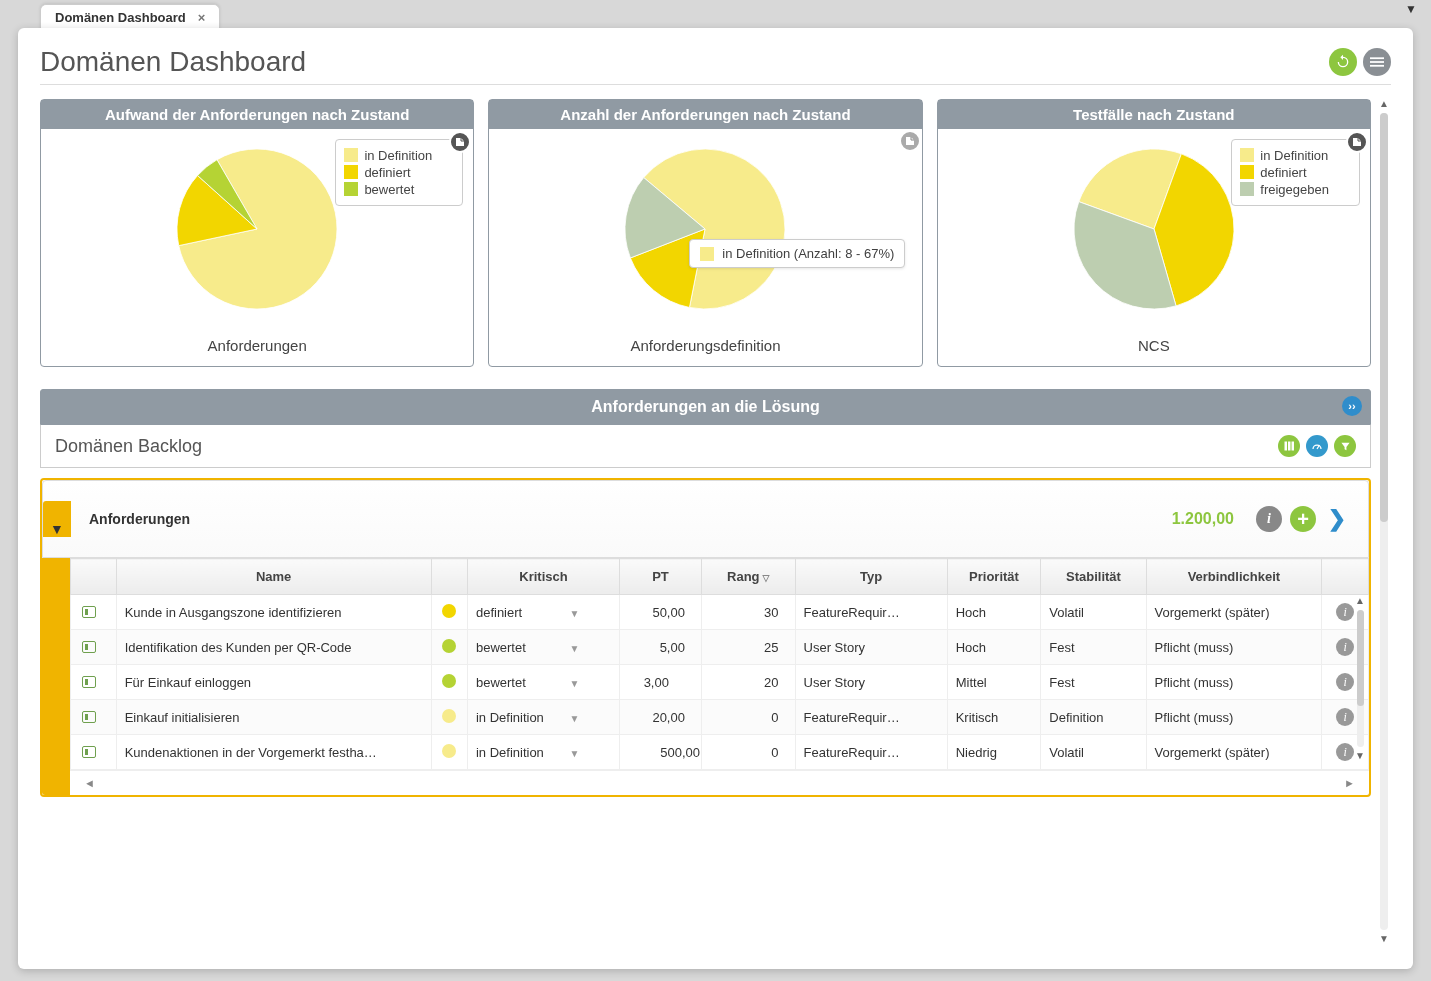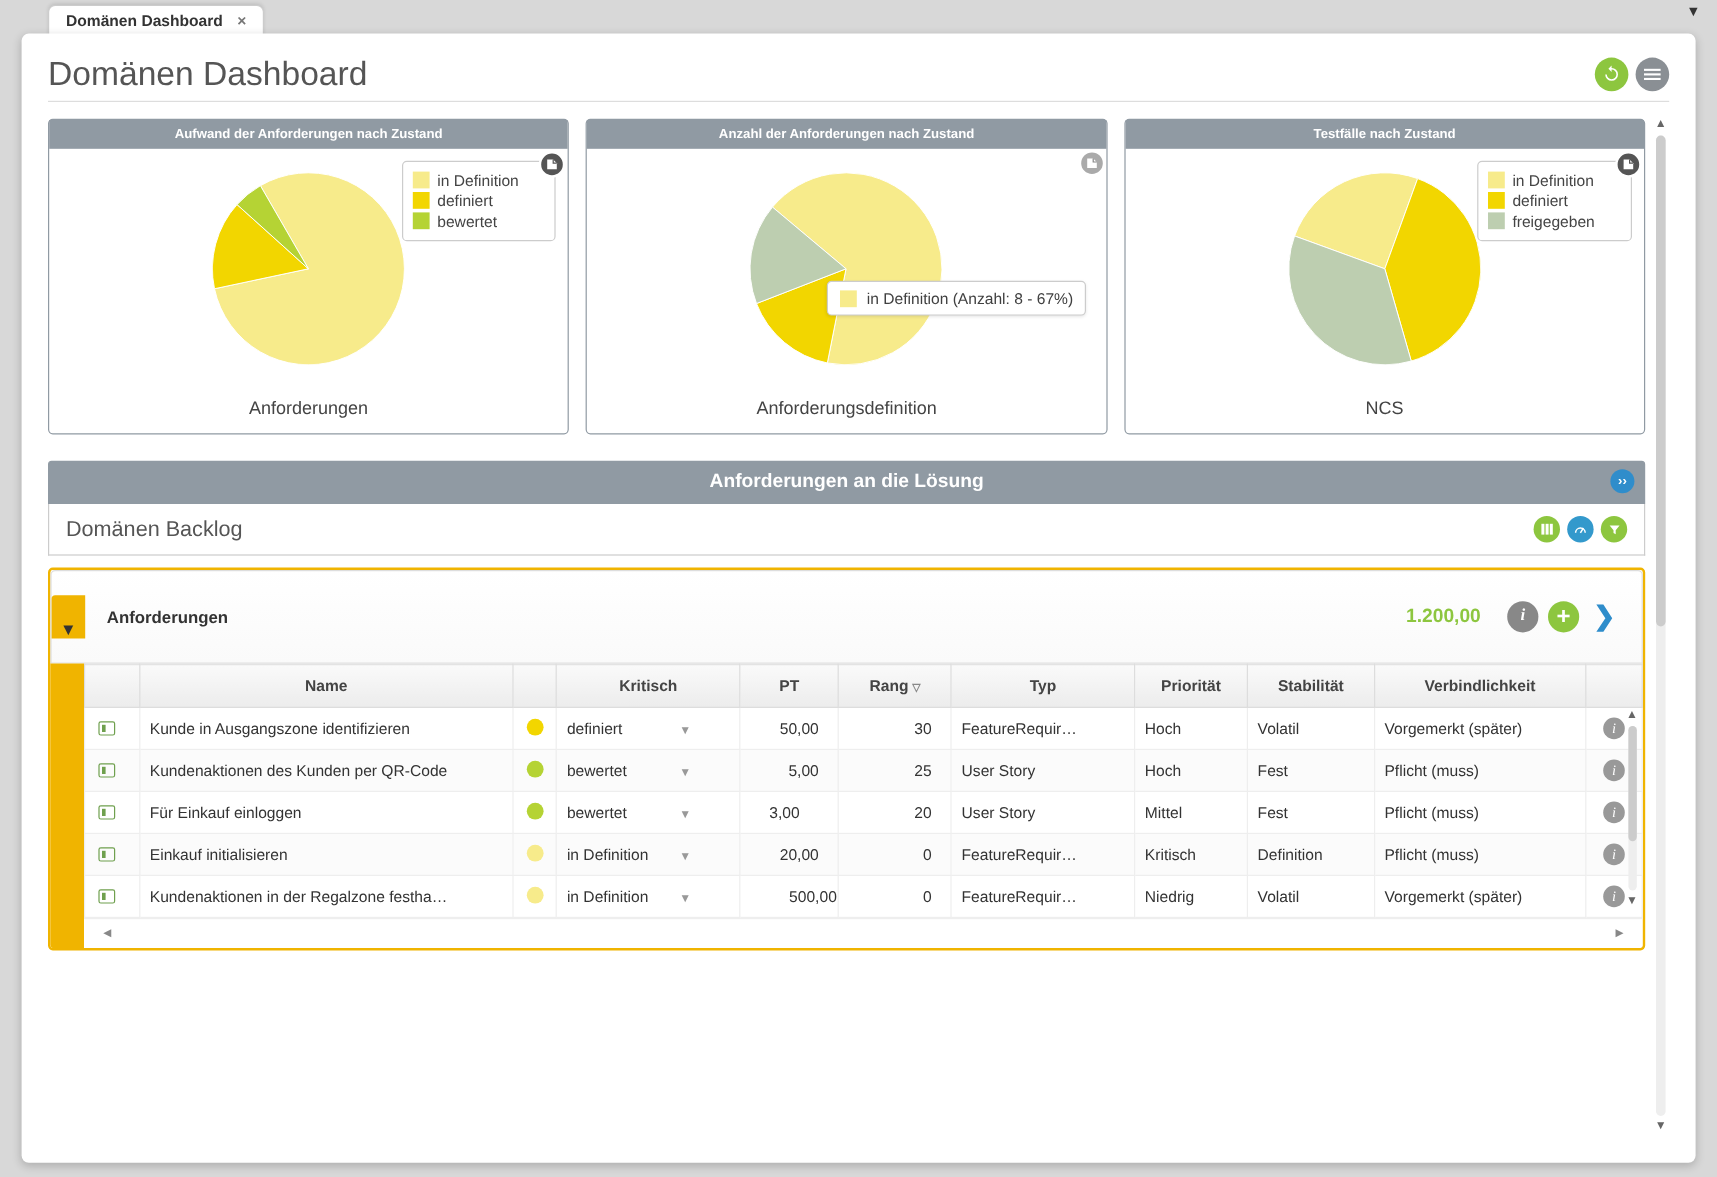--- a/index.html
+++ b/index.html
@@ -15,21 +15,21 @@
 .icon-btn{width:28px;height:28px;border-radius:50%;display:inline-flex;align-items:center;justify-content:center;margin-left:6px;cursor:pointer;font-size:14px}
 .icon-green{background:#8dc63f;color:#fff}
 .icon-dark{background:#8a8f94;color:#fff}
 .content{position:relative;height:calc(100% - 60px);padding-right:20px}
 .vscroll{position:absolute;right:0;top:0;bottom:0;width:14px;display:flex;flex-direction:column;align-items:center;color:#888}
 .vscroll .track{flex:1;width:8px;background:#eee;border-radius:4px;position:relative;margin:4px 0}
 .vscroll .thumb{position:absolute;top:0;width:8px;background:#ccc;border-radius:4px;height:50%}
 .arrow-ud{font-size:10px;line-height:1;cursor:pointer;color:#666}
 .charts{display:flex;gap:14px;margin-bottom:22px}
 .card{flex:1;border:1px solid #909aa3;border-radius:4px;background:#fff;overflow:visible;position:relative}
-.card-h{background:#909aa3;color:#fff;text-align:center;font-weight:600;padding:6px 0;font-size:11px}
+.card-h{background:#909aa3;color:#fff;text-align:center;font-weight:600;padding:6px 0;font-size:15px}
 .card-body{position:relative;height:200px;display:flex;align-items:center;justify-content:center}
 .legend{position:absolute;top:10px;right:10px;background:#fff;border:1px solid #ccc;border-radius:4px;padding:6px 30px 6px 8px;font-size:13px;color:#444}
 .legend .sw{display:inline-block;width:14px;height:14px;margin-right:6px;vertical-align:-2px}
 .legend-row{margin:2px 0;white-space:nowrap}
 .legend-badge{position:absolute;top:-9px;right:-9px;width:22px;height:22px;border-radius:50%;background:#888;border:2px solid #fff;display:flex;align-items:center;justify-content:center}
 .legend-badge.dark{background:#555}
 .legend-badge svg{width:12px;height:12px;fill:#fff}
 .caption{text-align:center;padding:8px 0 12px 0;color:#444;font-size:15px}
 .tooltip{position:absolute;background:#fff;border:1px solid #ccc;border-radius:4px;padding:6px 10px;font-size:13px;color:#404040;display:flex;align-items:center;gap:8px;z-index:5;box-shadow:0 1px 3px rgba(0,0,0,0.1)}
 .tooltip .sw{width:14px;height:14px}
@@ -238,21 +238,21 @@
                     <td style="text-align:right;padding-right:16px">50,00</td>
                     <td style="text-align:right;padding-right:16px">30</td>
                     <td style="text-align:left">FeatureRequir…</td>
                     <td style="text-align:left">Hoch</td>
                     <td style="text-align:left">Volatil</td>
                     <td style="text-align:left">Vorgemerkt (später)</td>
                     <td style="text-align:center"><span class="info-s">i</span></td>
                   </tr>
                   <tr>
                     <td style="text-align:center"><span class="ricon"></span></td>
-                    <td style="text-align:left">Kundenaktionen des Kunden per QR-Code</td>
+                    <td style="text-align:left">Identifikation des Kunden per QR-Code</td>
                     <td style="text-align:center"><span class="dot d-bew"></span></td>
                     <td><span style="display:inline-block;width:90px;text-align:left">bewertet</span> <span class="dd">▼</span></td>
                     <td style="text-align:right;padding-right:16px">5,00</td>
                     <td style="text-align:right;padding-right:16px">25</td>
                     <td style="text-align:left">User Story</td>
                     <td style="text-align:left">Hoch</td>
                     <td style="text-align:left">Fest</td>
                     <td style="text-align:left">Pflicht (muss)</td>
                     <td style="text-align:center"><span class="info-s">i</span></td>
                   </tr>
@@ -277,21 +277,21 @@
                     <td style="text-align:right;padding-right:16px">20,00</td>
                     <td style="text-align:right;padding-right:16px">0</td>
                     <td style="text-align:left">FeatureRequir…</td>
                     <td style="text-align:left">Kritisch</td>
                     <td style="text-align:left">Definition</td>
                     <td style="text-align:left">Pflicht (muss)</td>
                     <td style="text-align:center"><span class="info-s">i</span></td>
                   </tr>
                   <tr>
                     <td style="text-align:center"><span class="ricon"></span></td>
-                    <td style="text-align:left">Kundenaktionen in der Regalzone festha…</td>
+                    <td style="text-align:left">Kundenaktionen in der Vorgemerkt festha…</td>
                     <td style="text-align:center"><span class="dot d-ind"></span></td>
                     <td><span style="display:inline-block;width:90px;text-align:left">in Definition</span> <span class="dd">▼</span></td>
                     <td style="text-align:right;padding-right:1px">500,00</td>
                     <td style="text-align:right;padding-right:16px">0</td>
                     <td style="text-align:left">FeatureRequir…</td>
                     <td style="text-align:left">Niedrig</td>
                     <td style="text-align:left">Volatil</td>
                     <td style="text-align:left">Vorgemerkt (später)</td>
                     <td style="text-align:center"><span class="info-s">i</span></td>
                   </tr>

